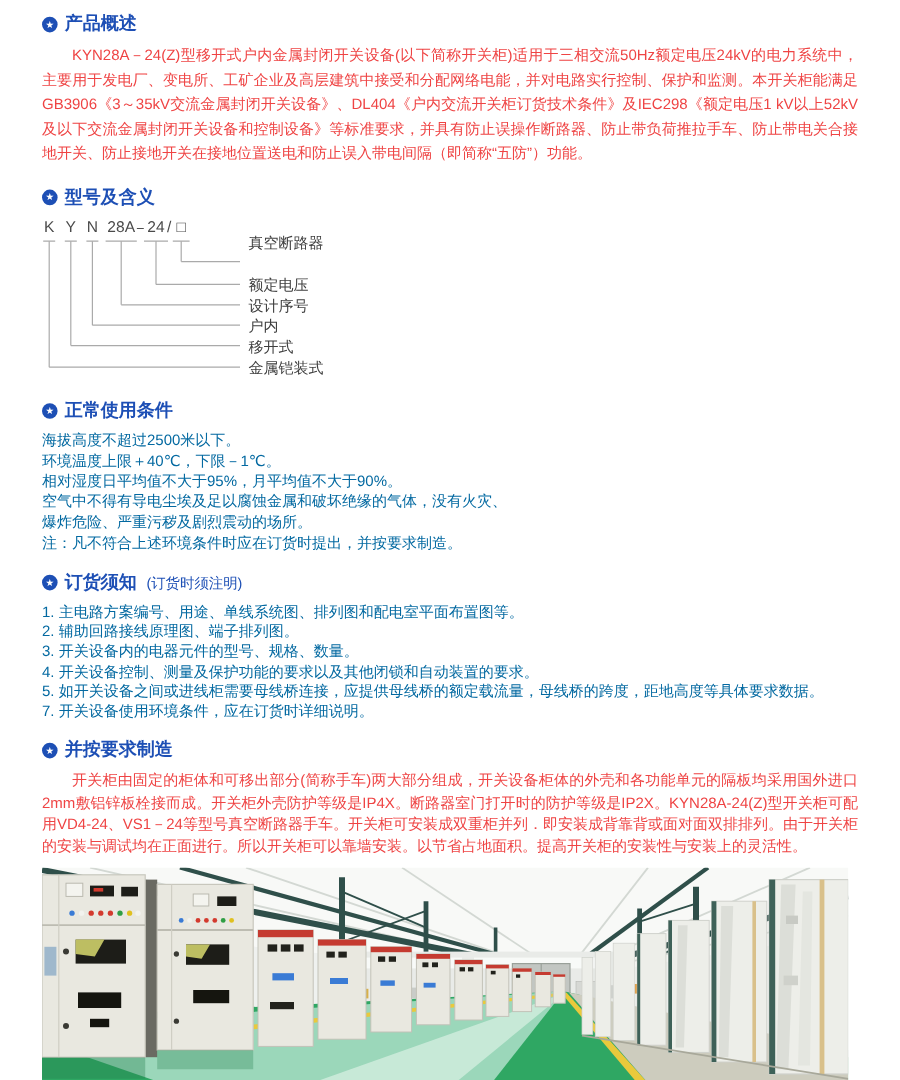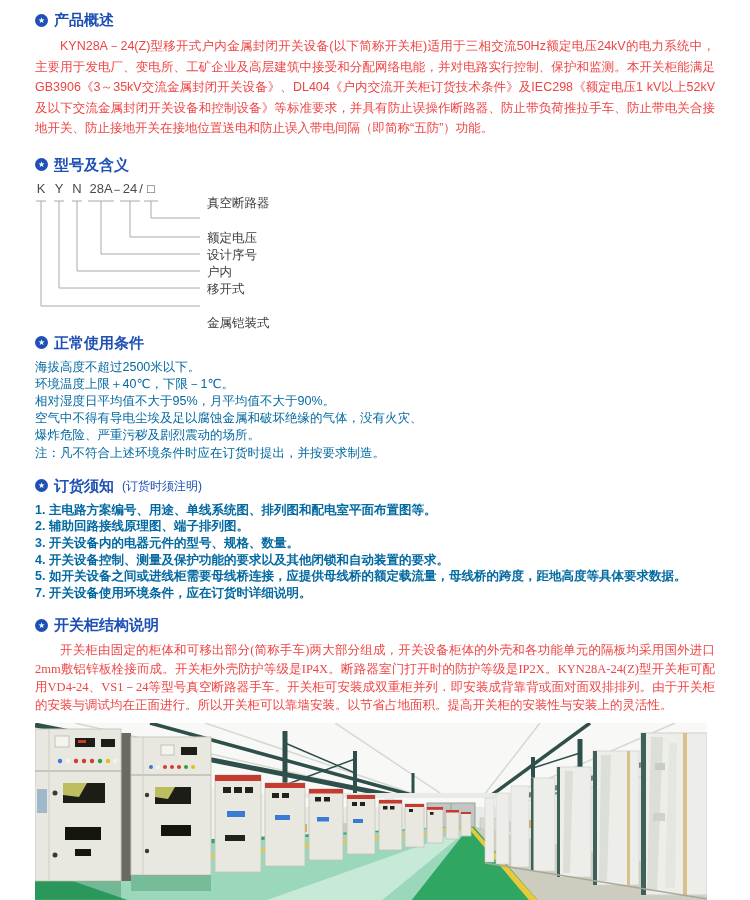--- a/index.html
+++ b/index.html
@@ -22,28 +22,28 @@
   }
   .section-h .sub{font-size:12px;font-weight:normal;color:#1d4fb5;margin-left:2px;}
   .para{
     font-size:12.5px;line-height:20.5px;color:#ef4444;
     text-indent:2em;margin:2px 0 0 0;text-align:justify;
   }
   .gap-lg{margin-top:16px;}
   .gap-md{margin-top:14px;}
   .cond-line,.order-item{font-size:12.5px;color:#0369a1;}
   .cond-line{line-height:17.2px;}
-  .order-item{line-height:16.6px;font-weight:bold;}
+  .order-item{line-height:16.6px;}
   
   .model-diagram{position:relative;height:138px;margin-top:4px;}
   .model-code{position:absolute;top:0;font-size:13px;color:#4a4a4a;transform:translateX(-50%);white-space:nowrap;}
   .model-lines{position:absolute;left:0;top:0;}
   .model-label{position:absolute;left:172px;font-size:12.5px;color:#3e3e3e;white-space:nowrap;}
   
-  .structure-para{line-height:18.3px;font-family:Liberation Serif, serif;}
+  .structure-para{line-height:18.3px;}
   
   .photo-wrap{margin-top:9px;width:672px;height:183px;overflow:hidden;}
   .photo-wrap svg{display:block;}
 </style>
 </head>
 <body>
 
 <div class="page">
   <div class="content">
 
@@ -76,21 +76,21 @@
 
           <path d="M116,37 H165 M95,56 H165 M66,73 H165 M42,90 H165 M24,107 H165 M6,125 H165"></path>
         </g>
       </svg>
 
       <span class="model-label" style="top:14px">真空断路器</span>
       <span class="model-label" style="top:49px">额定电压</span>
       <span class="model-label" style="top:66px">设计序号</span>
       <span class="model-label" style="top:83px">户内</span>
       <span class="model-label" style="top:100px">移开式</span>
-      <span class="model-label" style="top:134px">金属铠装式</span>
+      <span class="model-label" style="top:118px">金属铠装式</span>
     </div>
 
     <h2 class="section-h gap-md">
       <span class="bullet">★</span>
       <span>正常使用条件</span>
     </h2>
     <div>
       <div class="cond-line">海拔高度不超过2500米以下。</div>
       <div class="cond-line">环境温度上限＋40℃，下限－1℃。</div>
       <div class="cond-line">相对湿度日平均值不大于95%，月平均值不大于90%。</div>
@@ -108,21 +108,21 @@
       <div class="order-item">1. 主电路方案编号、用途、单线系统图、排列图和配电室平面布置图等。</div>
       <div class="order-item">2. 辅助回路接线原理图、端子排列图。</div>
       <div class="order-item">3. 开关设备内的电器元件的型号、规格、数量。</div>
       <div class="order-item">4. 开关设备控制、测量及保护功能的要求以及其他闭锁和自动装置的要求。</div>
       <div class="order-item">5. 如开关设备之间或进线柜需要母线桥连接，应提供母线桥的额定载流量，母线桥的跨度，距地高度等具体要求数据。</div>
       <div class="order-item">7. 开关设备使用环境条件，应在订货时详细说明。</div>
     </div>
 
     <h2 class="section-h gap-md">
       <span class="bullet">★</span>
-      <span>开关柜结构说明</span>
+      <span>并按要求制造</span>
     </h2>
     <p class="para structure-para">开关柜由固定的柜体和可移出部分(简称手车)两大部分组成，开关设备柜体的外壳和各功能单元的隔板均采用国外进口2mm敷铝锌板栓接而成。开关柜外壳防护等级是IP4X。断路器室门打开时的防护等级是IP2X。KYN28A-24(Z)型开关柜可配用VD4-24、VS1－24等型号真空断路器手车。开关柜可安装成双重柜并列．即安装成背靠背或面对面双排排列。由于开关柜的安装与调试均在正面进行。所以开关柜可以靠墙安装。以节省占地面积。提高开关柜的安装性与安装上的灵活性。</p>
 
     <div class="photo-wrap" title="车间内成排的KYN28A-24(Z)型开关柜实景照片">
       <svg width="672" height="183" viewBox="0 0 672 183">
 
         <rect x="0" y="0" width="672" height="183" fill="var(--wall-light,#eff1ef)"></rect>
 
         <polygon points="0,0 672,0 672,55 435,92 0,48" fill="var(--ceiling-white,#f8f9f7)"></polygon>
 

